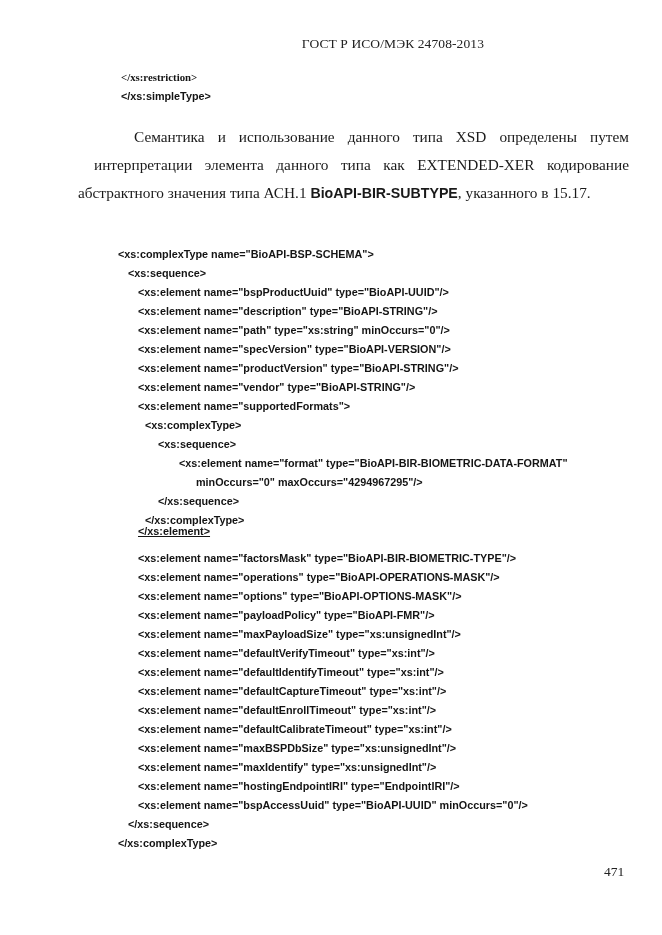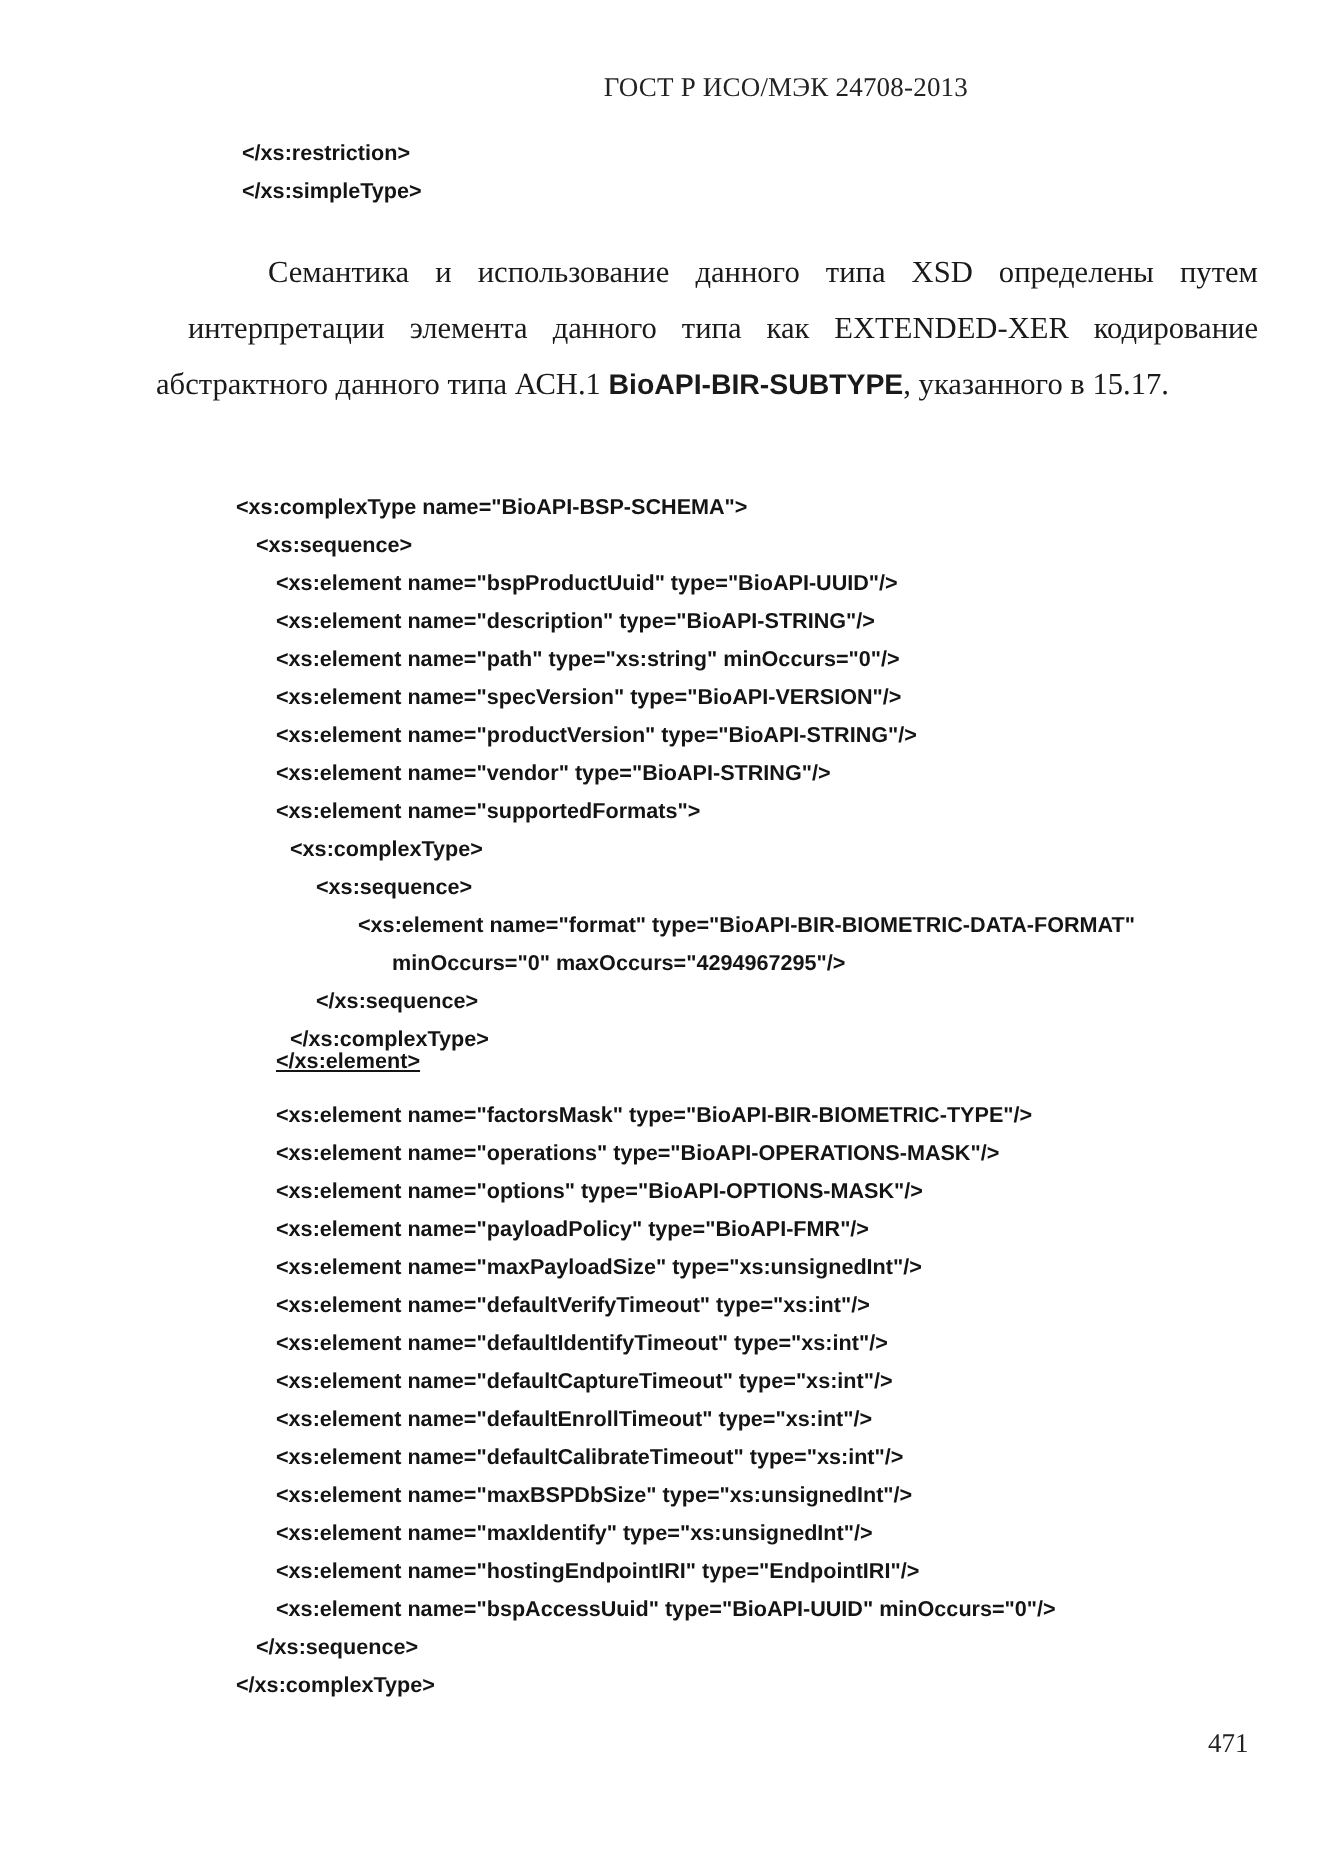--- a/index.html
+++ b/index.html
@@ -90,27 +90,27 @@
       margin-left: 27px;
     }
   </style>
 </head>
 <body>
 
 <div class="page">
 
   <div class="header">ГОСТ Р ИСО/МЭК 24708-2013</div>
 
-  <div class="code" style="left:121px; top:70px;">&lt;/xs:restriction&gt;</div>
+  <div class="code" style="left:121px; top:70px;font-family:Liberation Serif, serif;">&lt;/xs:restriction&gt;</div>
   <div class="code" style="left:121px; top:89px;">&lt;/xs:simpleType&gt;</div>
 
   <div class="para" style="top:127px;">
     <div class="line justify first" style="top:0px;">Семантика и использование данного типа XSD определены путем</div>
     <div class="line justify" style="top:28px;">интерпретации элемента данного типа как EXTENDED-XER кодирование</div>
-    <div class="line" style="top:56px;"><span>абстрактного данного типа АСН.1 </span><span class="sans-bold">BioAPI-BIR-SUBTYPE</span><span>, указанного в 15.17.</span></div>
+    <div class="line" style="top:56px;"><span>абстрактного значения типа АСН.1 </span><span class="sans-bold">BioAPI-BIR-SUBTYPE</span><span>, указанного в 15.17.</span></div>
   </div>
 
 
   <div>
     <div class="code" style="left:118px; top:247px;">&lt;xs:complexType name="BioAPI-BSP-SCHEMA"&gt;</div>
     <div class="code" style="left:128px; top:266px;">&lt;xs:sequence&gt;</div>
     <div class="code" style="left:138px; top:285px;">&lt;xs:element name="bspProductUuid" type="BioAPI-UUID"/&gt;</div>
     <div class="code" style="left:138px; top:304px;">&lt;xs:element name="description" type="BioAPI-STRING"/&gt;</div>
     <div class="code" style="left:138px; top:323px;">&lt;xs:element name="path" type="xs:string" minOccurs="0"/&gt;</div>
     <div class="code" style="left:138px; top:342px;">&lt;xs:element name="specVersion" type="BioAPI-VERSION"/&gt;</div>

